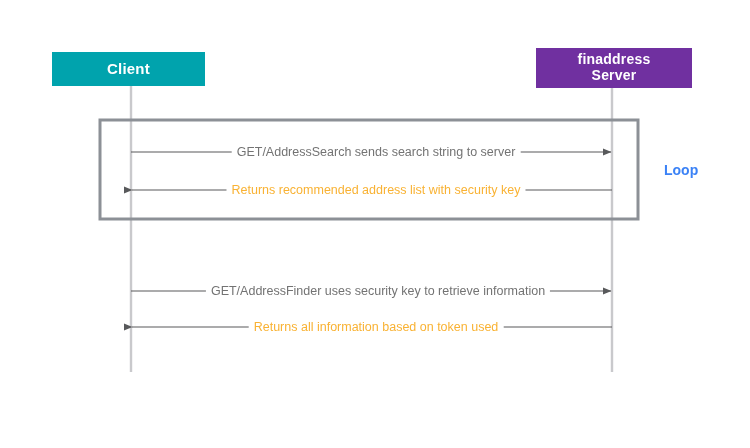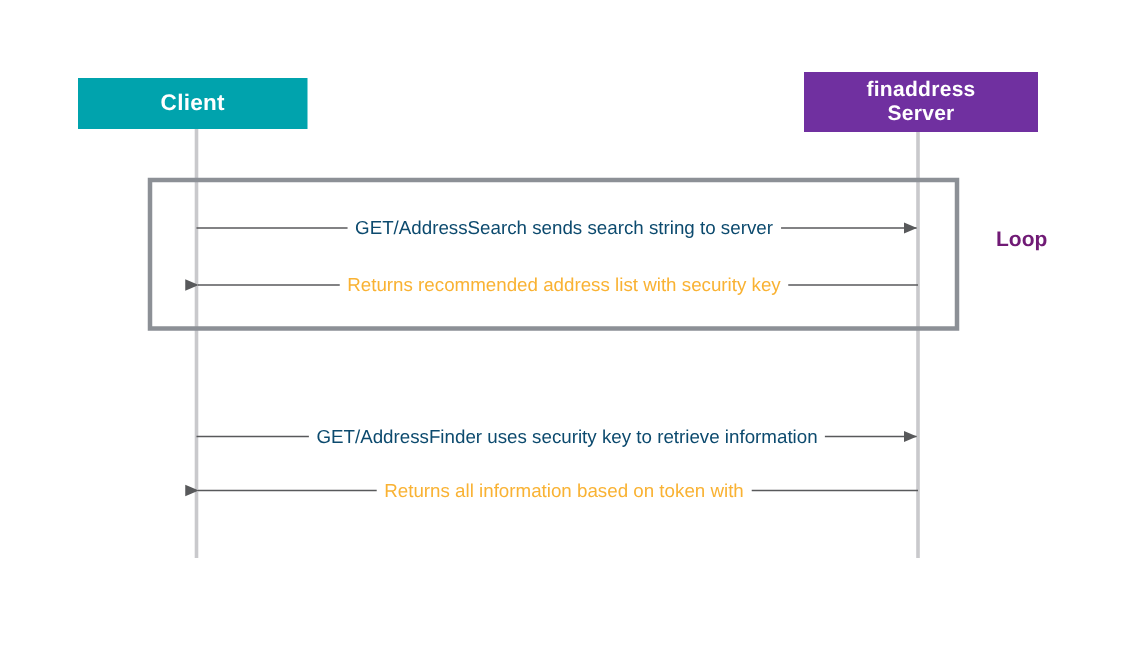--- a/index.html
+++ b/index.html
@@ -60,29 +60,29 @@
     white-space: pre-line;
   }
   .msg-label {
     position: absolute;
     transform: translate(-50%, -50%);
     white-space: nowrap;
     font-size: 12.5px;
     background: #ffffff;
     padding: 0 5px;
   }
-  .msg-request { color: #0c4a6e; }
+  .msg-request { color: #737373; }
   .msg-response { color: #f9b233; }
   #loop-label {
     position: absolute;
     left: 664px;
-    top: 151px;
+    top: 162px;
     font-size: 14px;
     font-weight: bold;
-    color: #701a75;
+    color: #3b82f6;
     white-space: nowrap;
   }
 </style>
 </head>
 <body>
 
 <div id="diagram-root">
 
   <svg class="canvas" viewBox="0 0 750 448">
     <defs>
@@ -116,17 +116,17 @@
     <span class="actor-label">finaddress
 Server</span>
   </div>
 
   <div class="msg-label msg-request" style="left:376px; top:152px;">GET/AddressSearch sends search string to server</div>
 
   <div class="msg-label msg-request" style="left:378px; top:291px;">GET/AddressFinder uses security key to retrieve information</div>
 
   <div class="msg-label msg-response" style="left:376px; top:190px;">Returns recommended address list with security key</div>
 
-  <div class="msg-label msg-response" style="left:376px; top:327px;">Returns all information based on token with</div>
+  <div class="msg-label msg-response" style="left:376px; top:327px;">Returns all information based on token used</div>
 
   <div id="loop-label">Loop</div>
 
 </div>
 
 </body></html>

